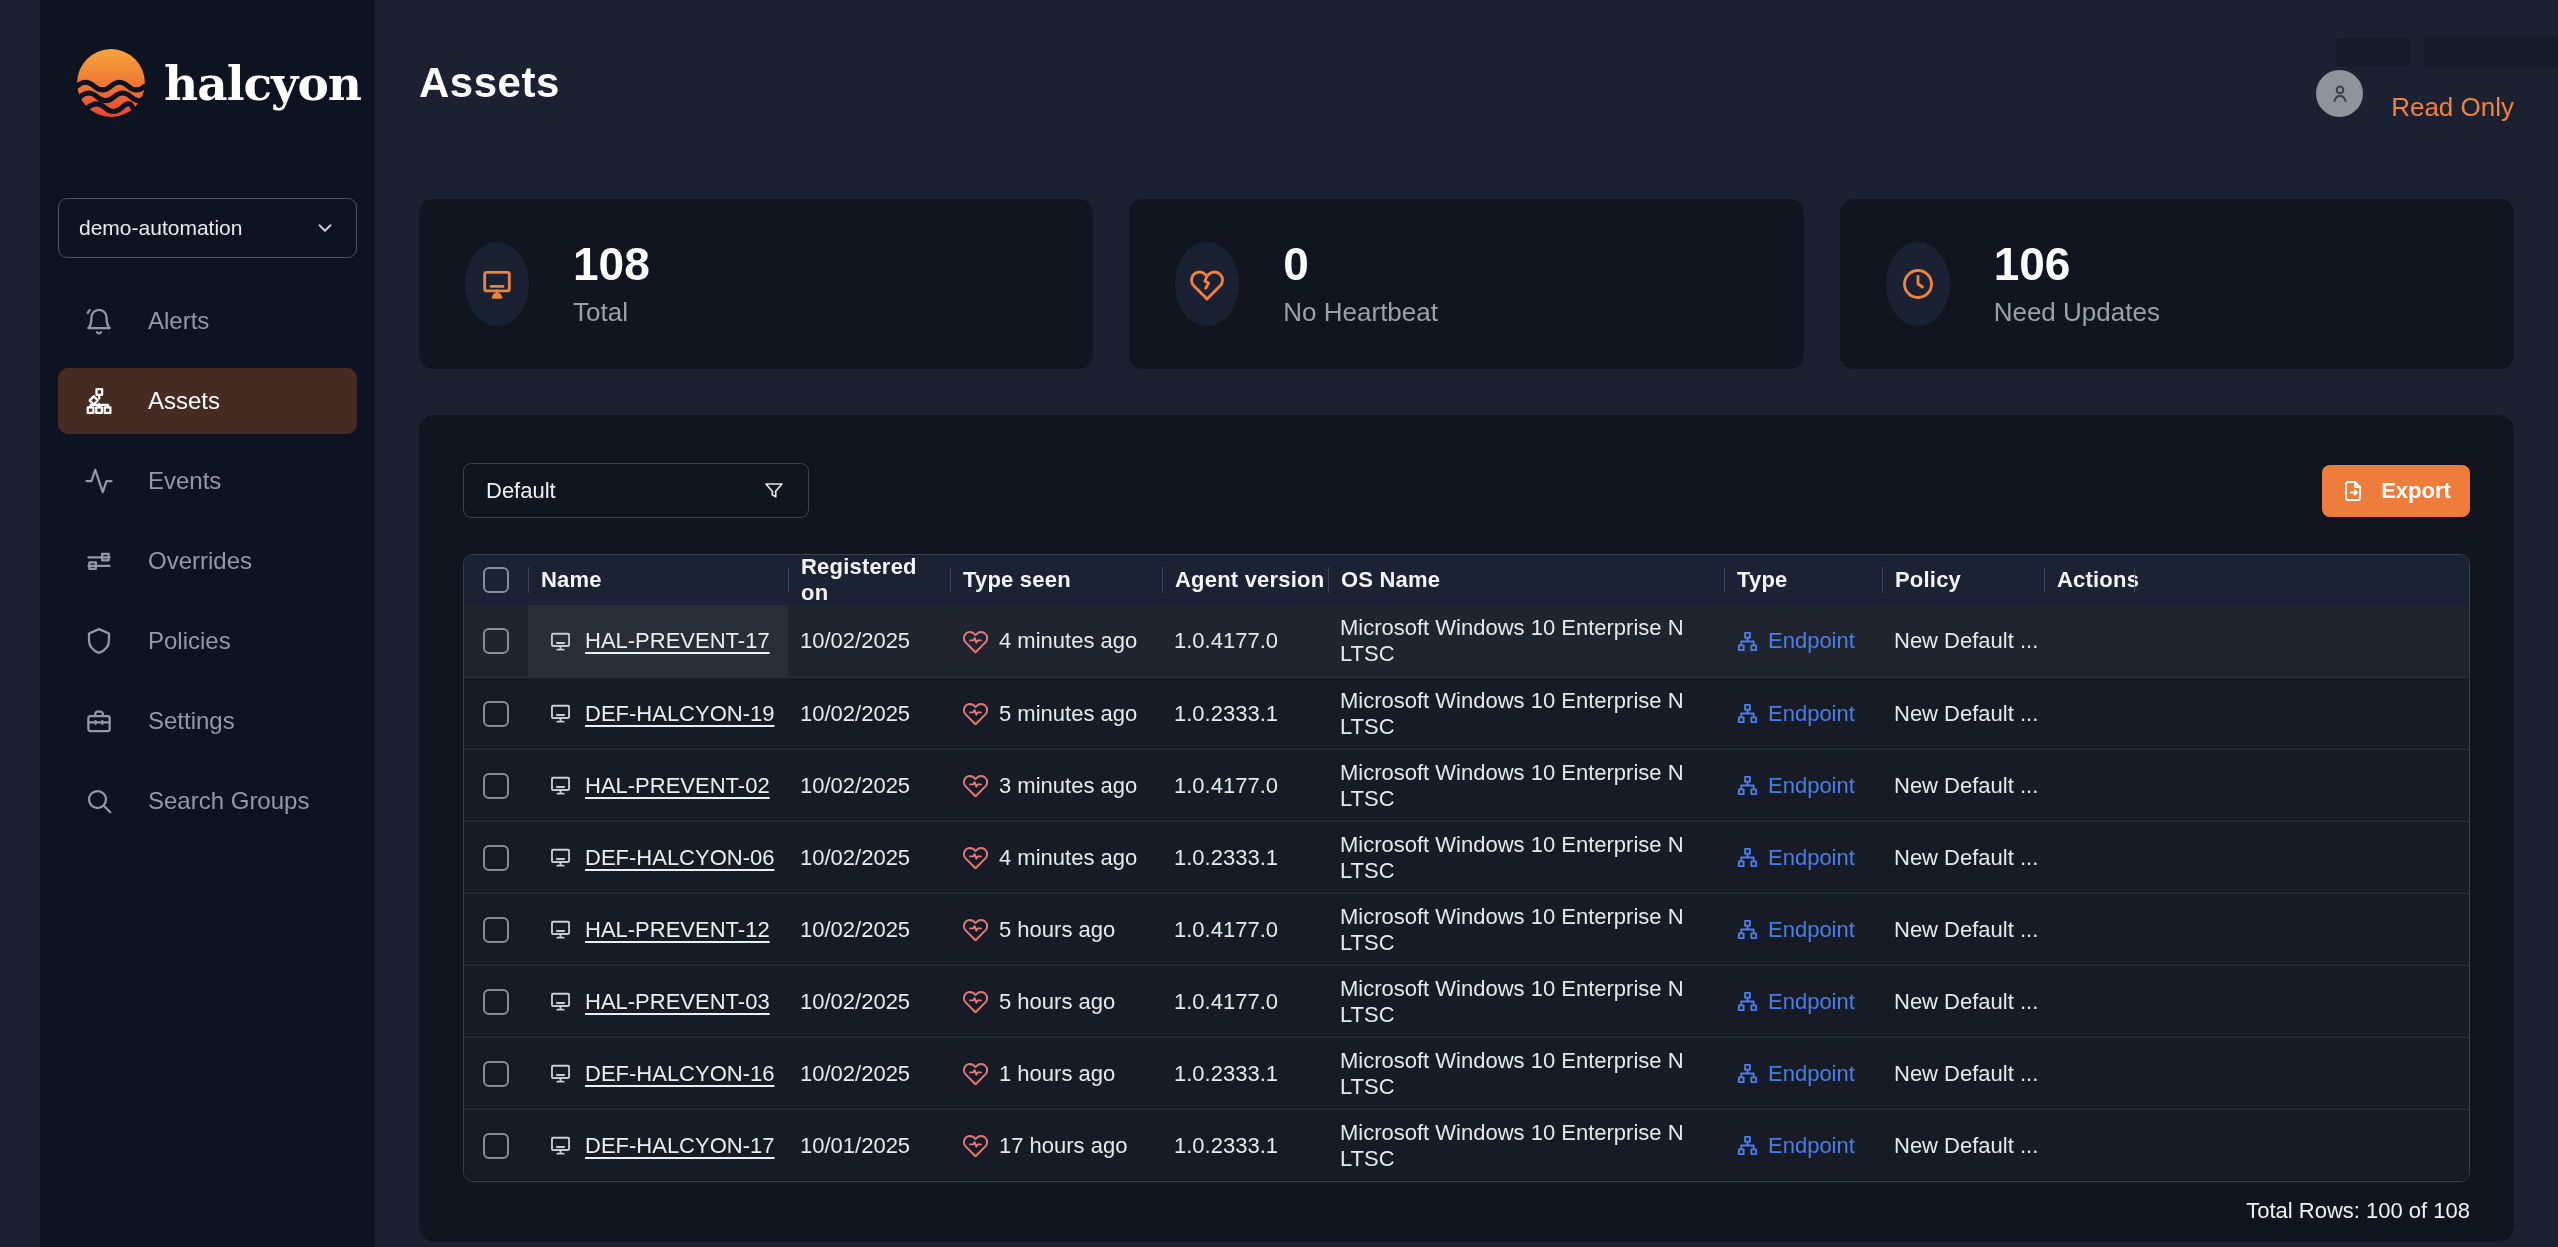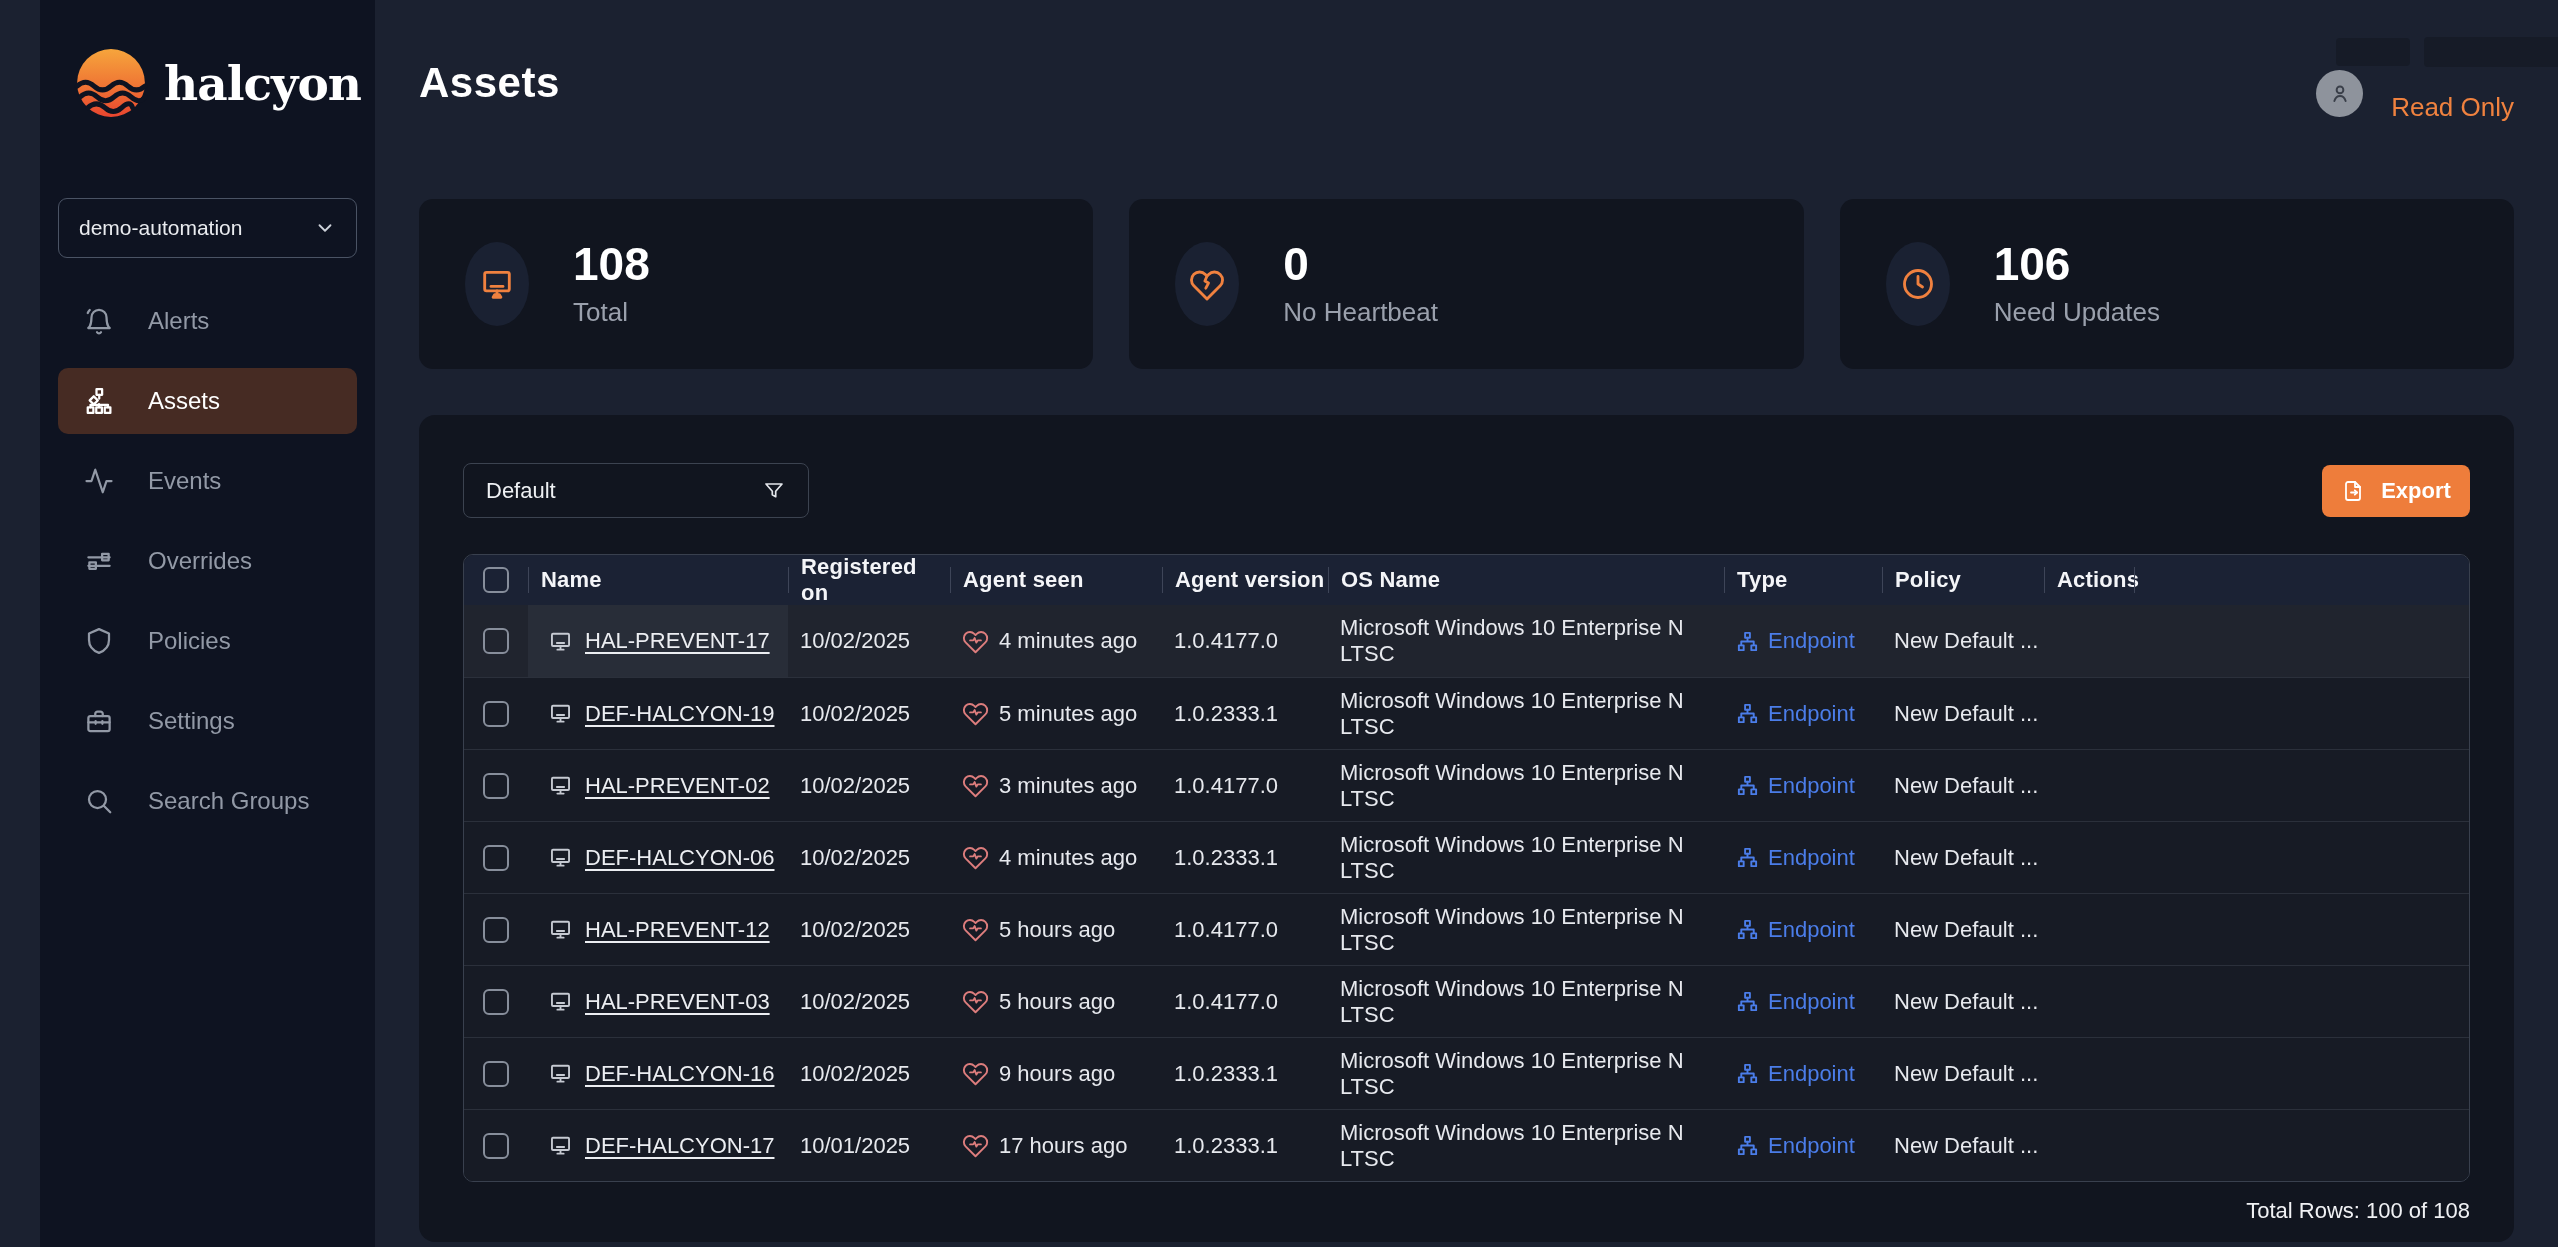--- a/index.html
+++ b/index.html
@@ -271,21 +271,21 @@
         </button>
       </div>
 
       <div class="table">
         <div class="thead grid-row">
           <div class="th th-check">
             <div class="checkbox"></div>
           </div>
           <div class="th">Name</div>
           <div class="th">Registered on</div>
-          <div class="th">Agent seen</div>
+          <div class="th">Type seen</div>
           <div class="th">Agent version</div>
           <div class="th">OS Name</div>
           <div class="th">Type</div>
           <div class="th">Policy</div>
           <div class="th">Actions</div>
           <div class="th th-fill"></div>
         </div>
 
         <div class="tbody">
 
@@ -563,21 +563,21 @@
                 <span class="asset-link">DEF-HALCYON-16</span>
               </div>
               <div class="td">10/02/2025</div>
               <div class="td td-seen">
                 <span style="display:flex;">
                   <svg viewBox="0 0 24 24" fill="none" stroke="currentColor" stroke-width="1.7" stroke-linecap="round" stroke-linejoin="round" width="27" height="27">
                     <path d="M20.8 5.2a5.4 5.4 0 0 0-7.7 0L12 6.3l-1.1-1.1a5.4 5.4 0 0 0-7.7 7.6L12 21.6l8.8-8.8a5.4 5.4 0 0 0 0-7.6z"></path>
                     <polyline points="7.2 11 10 11 11.2 9 12.8 13 14 11 16.8 11"></polyline>
                   </svg>
                 </span>
-                <span>9 hours ago</span>
+                <span>1 hours ago</span>
               </div>
               <div class="td">1.0.2333.1</div>
               <div class="td">Microsoft Windows 10 Enterprise N LTSC</div>
               <div class="td td-type">
                 <span style="display:flex;">
                   <svg viewBox="0 0 24 24" fill="none" stroke="currentColor" stroke-width="2" stroke-linecap="round" stroke-linejoin="round" width="23" height="23">
                     <rect x="9.5" y="3" width="5" height="5"></rect>
                     <rect x="3" y="16" width="5" height="5"></rect>
                     <rect x="16" y="16" width="5" height="5"></rect>
                     <path d="M12 8v4M12 12H5.5v4M12 12h6.5v4"></path>

